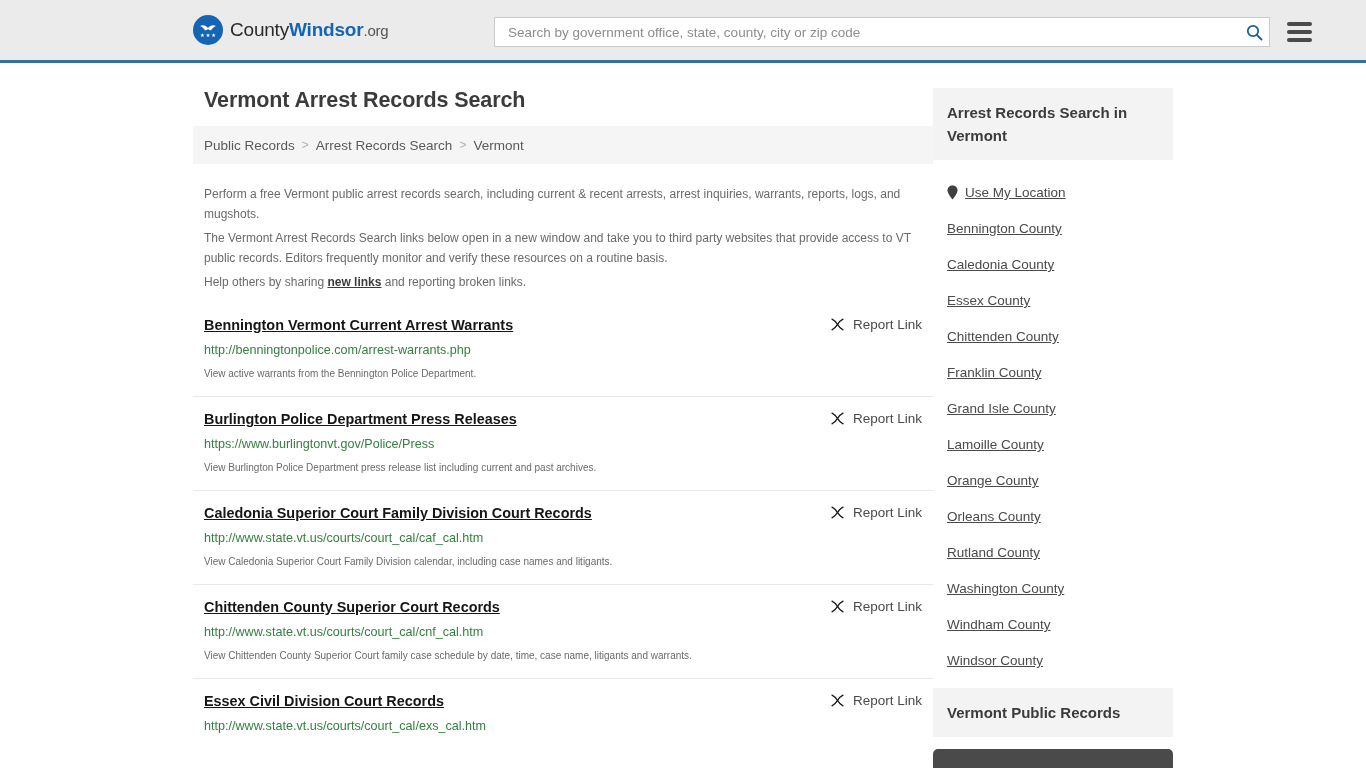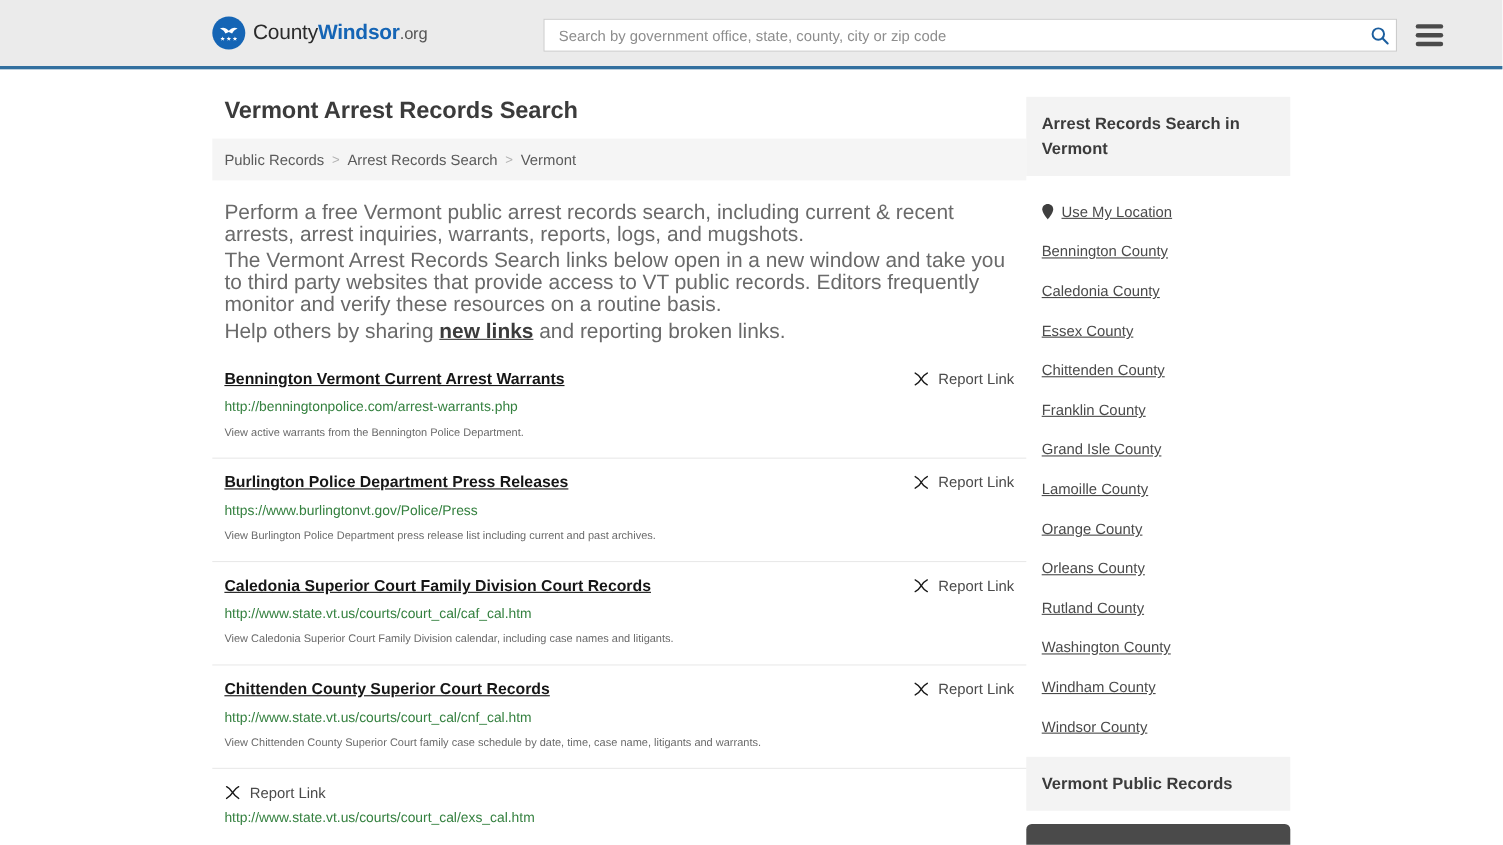--- a/index.html
+++ b/index.html
@@ -108,21 +108,21 @@
     padding-left: 11px;
     gap: 7px;
     font-size: 13.5px;
     color: #5a5a5a;
   }
   .breadcrumb .crumb { color: #5a5a5a; text-decoration: none; cursor: pointer; }
   .breadcrumb .sep { color: #b0b0b0; font-size: 12px; }
 
   .intro { padding: 0 11px; }
   .intro p {
-    font-size: 19px;
+    font-size: 12px;
     line-height: 20px;
     color: #6a6a6a;
     margin: 4px 0 0 0;
   }
   .intro p.first { margin-top: 20px; }
   .intro a.inline {
     color: #3b3b3b;
     text-decoration: underline;
     font-weight: 600;
   }
@@ -324,20 +324,21 @@
             </span>
             <span class="report-label">Report Link</span>
           </span>
         </div>
         <div class="result-url">http://www.state.vt.us/courts/court_cal/cnf_cal.htm</div>
         <div class="result-desc">View Chittenden County Superior Court family case schedule by date, time, case name, litigants and warrants.</div>
       </div>
 
       <div class="result">
         <div class="result-head">
+          <a class="result-title" href="#">Essex Civil Division Court Records</a>
           <span class="report-link">
             <span class="broken-ico">
               <svg width="15" height="15" viewBox="0 0 15 15" aria-hidden="true">
                 <path d="M2 2.2 C5.5 4 6.6 6 7.5 7.5 C8.4 9 9.5 11 13 12.8" fill="none" stroke="#1a1a1a" stroke-width="1.3" stroke-linecap="round"></path>
                 <path d="M13 2.2 C9.5 4 8.4 6 7.5 7.5 C6.6 9 5.5 11 2 12.8" fill="none" stroke="#1a1a1a" stroke-width="1.3" stroke-linecap="round"></path>
               </svg>
             </span>
             <span class="report-label">Report Link</span>
           </span>
         </div>

